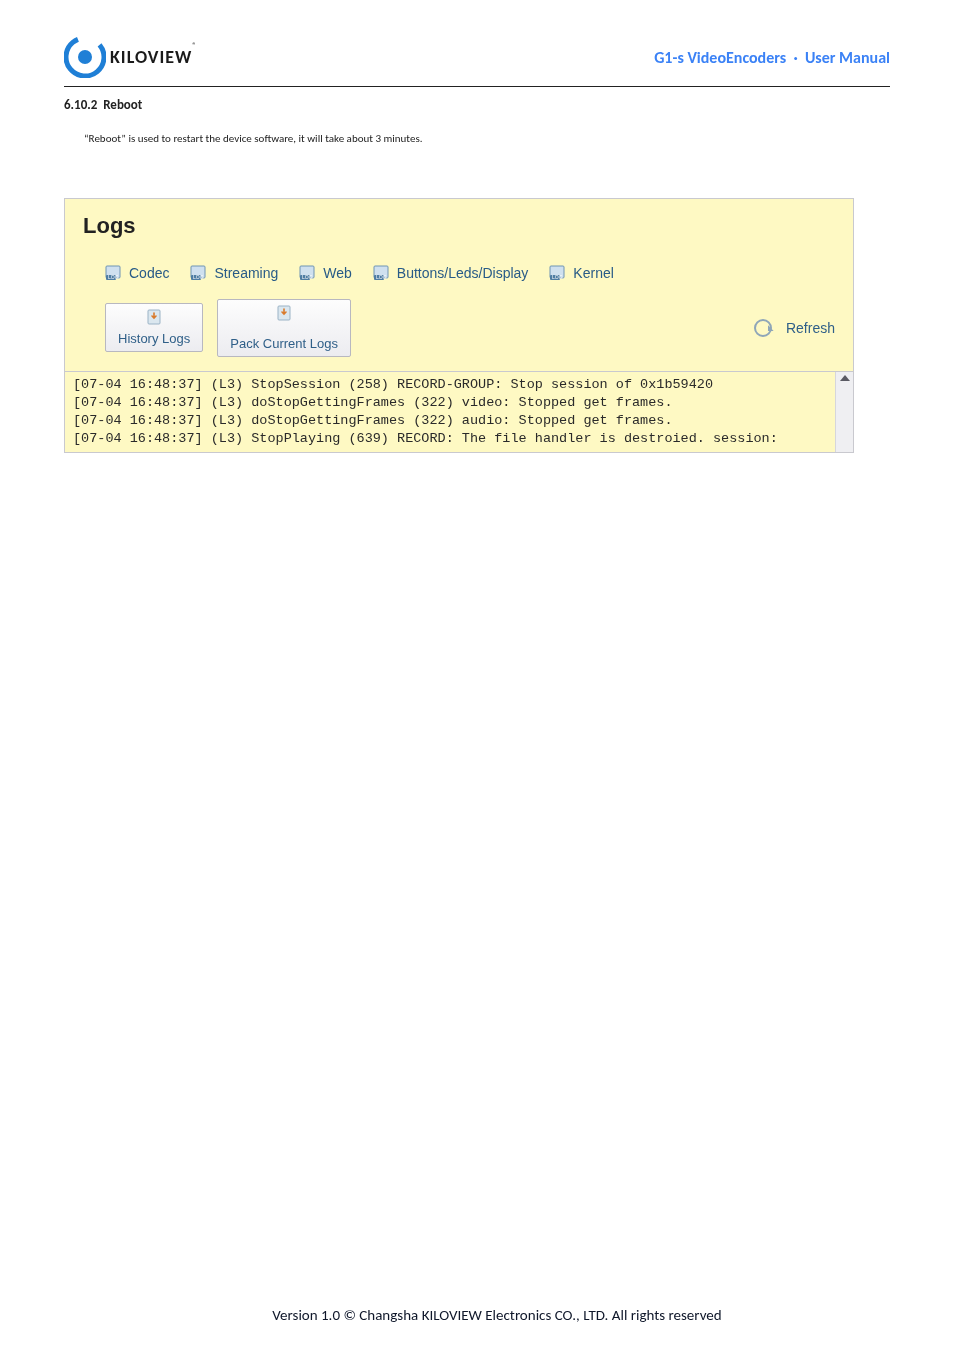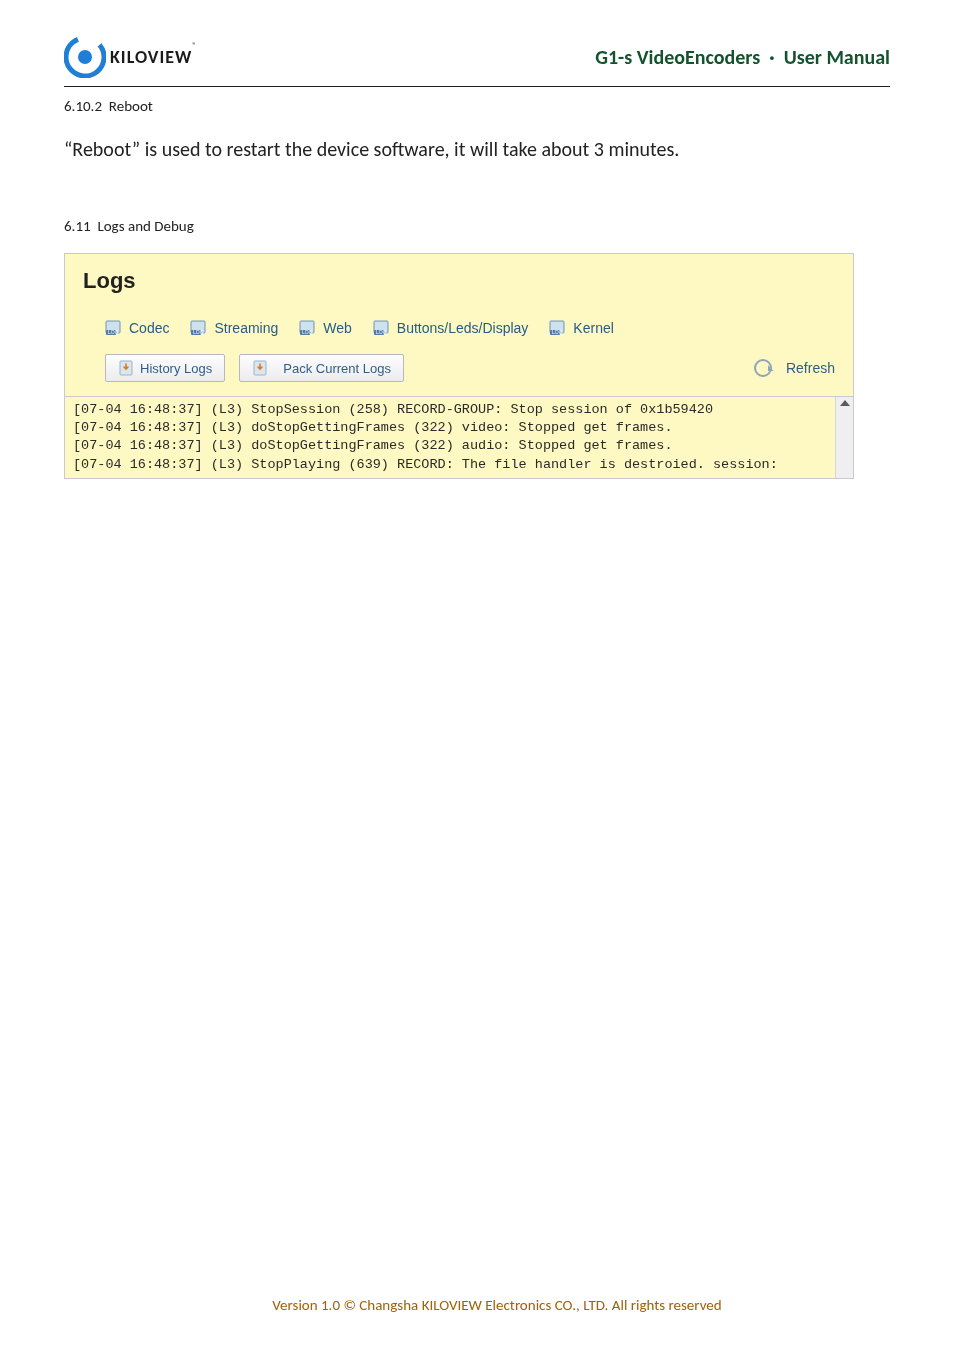--- a/index.html
+++ b/index.html
@@ -1,55 +1,55 @@
 <!DOCTYPE html>
 <html><head>
 <meta charset="utf-8">
 <style>
   * { box-sizing: border-box; margin: 0; padding: 0; }
   html, body { width: 954px; background: #fff; font-family: "Segoe UI", "Calibri", Arial, sans-serif; color: #222; }
   .page { width: 954px; min-height: 1350px; padding: 36px 64px 30px 64px; position: relative; }
 
   
   .hdr { display: flex; justify-content: space-between; align-items: center; margin-bottom: 8px; }
-  .hdr-right { color: #14532d; font-weight: 700; font-size: 20px; }
+  .hdr-right { color: #3b82f6; font-weight: 700; font-size: 16px; }
   .hdr-right .dot { font-weight: 700; }
   .logo { display: flex; align-items: center; gap: 4px; }
   .logo-mark { width: 42px; height: 42px; border-radius: 50%; position: relative; }
   .logo-text { font-weight: 800; letter-spacing: 1px; font-size: 18px; color: #1a1a1a; position: relative; }
   .logo-text sup { font-size: 8px; font-weight: 400; position: relative; top: -8px; }
   .rule { border: none; border-top: 1.5px solid #222; margin: 4px 0 10px 0; }
 
-  .h3 { font-weight: 400; font-size: 15px; margin: 6px 0 18px 0; }
-  .para { font-size: 20px; line-height: 1.6; margin-bottom: 40px; }
+  .h3 { font-weight: 700; font-size: 13px; margin: 6px 0 18px 0; }
+  .para { font-size: 11px; line-height: 1.6; margin-bottom: 40px; margin-left: 20px; }
   .para.justify { text-align: justify; }
   .body-gap { height: 6px; }
 
   
   .shot { border: 1px solid #c9c9cf; background: #fef9c3; padding: 14px 18px 0 18px; width: 790px; margin: 4px 0 0 0; }
   .shot-title { font-family: Arial, Helvetica, sans-serif; font-weight: 700; font-size: 22px; color: #222; margin-bottom: 26px; }
 
   .tab-row { display: flex; gap: 21px; padding-left: 22px; margin-bottom: 18px; align-items: center; }
   .log-tab { display: inline-flex; align-items: center; gap: 6px; color: #285b87; font-size: 14px; font-family: Arial, sans-serif; }
   .log-tab .ic { width: 18px; height: 16px; }
 
   .btn-row { display: flex; align-items: center; padding-left: 22px; margin-bottom: 14px; }
-  .btn { display: inline-flex; align-items: center; gap: 6px; border: 1px solid #b8b8c0; background: linear-gradient(#fdfdfd,#ececf0); color: #2f5f88; font-size: 13px; padding: 5px 12px; border-radius: 2px; font-family: Arial, sans-serif; }
+  .btn { display: inline-flex; align-items: center; gap: 6px; border: 1px solid #b8b8c0; background: linear-gradient(#fdfdfd,#ececf0); color: #2f5f88; font-size: 13px; padding: 5px 12px; border-radius: 2px; font-family: Arial, sans-serif; flex-direction: column; }
   .btn + .btn { margin-left: 14px; gap: 15px; }
   .spacer { flex: 1; }
   .refresh { display: inline-flex; align-items: center; gap: 14px; color: #2f5f88; font-size: 14px; font-family: Arial, sans-serif; }
   .refresh .ring { width: 18px; height: 18px; border: 2px solid #8fa6b8; border-radius: 50%; position: relative; }
   .refresh .ring::after { content: ""; position: absolute; right: -2px; top: 6px; border: 4px solid transparent; border-top-color: #8fa6b8; transform: rotate(45deg); }
 
   .log-area-wrap { position: relative; margin: 0 -18px; border-top: 1px solid #c9c9cf; }
   .log-area { font-family: Liberation Mono, monospace; font-size: 13.5px; color: #2a2a2a; padding: 4px 18px 4px 8px; line-height: 1.35; white-space: nowrap; overflow: hidden; }
   .vscroll { position: absolute; right: 0; top: 0; bottom: 0; width: 18px; background: #efeff2; border-left: 1px solid #d6d6dc; display: flex; flex-direction: column; align-items: center; }
   .vscroll .arrow { width: 0; height: 0; border-left: 5px solid transparent; border-right: 5px solid transparent; border-bottom: 6px solid #5a5a63; margin-top: 3px; }
 
-  .footer { position: absolute; bottom: 36px; left: 0; right: 0; text-align: center; font-size: 15px; color: #a16207; padding-left: 40px; }
+  .footer { position: absolute; bottom: 26px; left: 0; right: 0; text-align: center; font-size: 15px; color: #0f172a; padding-left: 40px; }
   .ic-dl { width: 16px; height: 16px; }
 </style>
 </head>
 <body>
 
 <div class="page">
 
   <div class="hdr">
     <div class="logo">
       <span class="logo-mark">
@@ -70,23 +70,20 @@
   </div>
   <hr class="rule">
 
   <div class="h3">
     <span>6.10.2</span>&nbsp;&nbsp;<span>Reboot</span>
   </div>
   <p class="para">“Reboot” is used to restart the device software, it will take about 3 minutes.</p>
 
   <div class="body-gap"></div>
 
-  <div class="h3">
-    <span>6.11</span>&nbsp;&nbsp;<span>Logs and Debug</span>
-  </div>
 
   <div class="shot">
     <div class="shot-title">Logs</div>
 
     <div class="tab-row">
       <span class="log-tab">
         <span class="ic">
           <svg viewBox="0 0 18 16">
               <rect x="1" y="1" width="14" height="12" rx="1" fill="#cfe0ef" stroke="#6e94b3"></rect>
               <rect x="1" y="10" width="10" height="5" rx="1" fill="#4f7da3"></rect>

